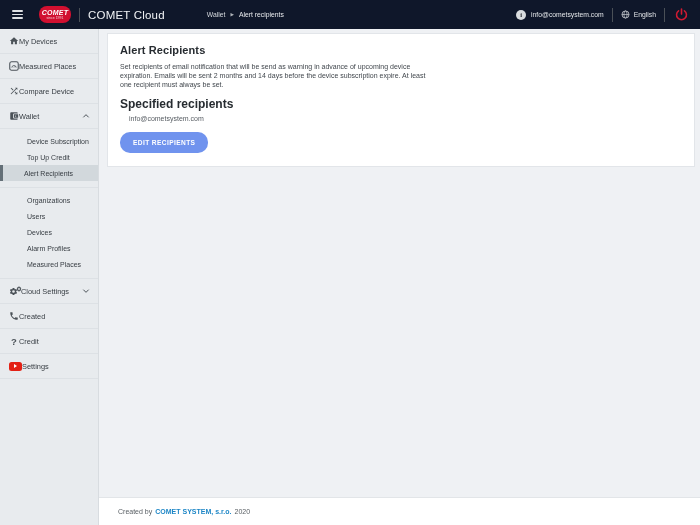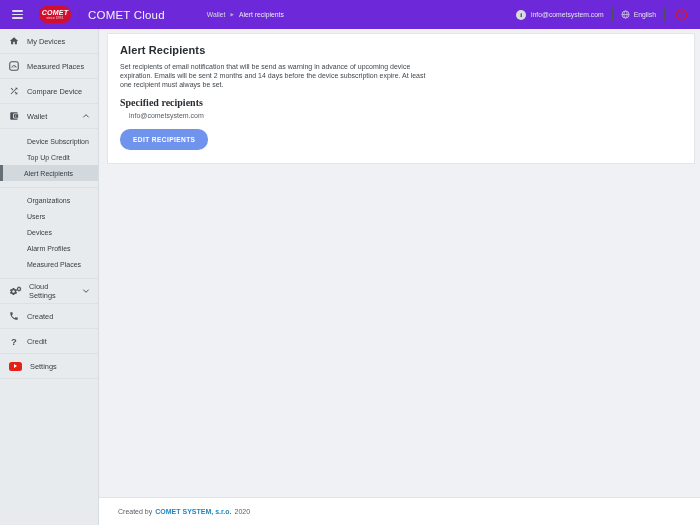--- a/index.html
+++ b/index.html
@@ -1,20 +1,20 @@
 <!DOCTYPE html>
 <html><head>
 <meta charset="utf-8">
 <style>
   * { margin:0; padding:0; box-sizing:border-box; }
   html,body { width:700px; height:525px; overflow:hidden; }
   body { font-family:"Liberation Sans", sans-serif; background:#eff1f4; }
 
   
-  .topbar { height:29px; background:#6d28d9; display:flex; align-items:center; padding:0 10px; color:#e6e8ea; }
+  .topbar { height:29px; background:#0f172a; display:flex; align-items:center; padding:0 10px; color:#e6e8ea; }
   .burger { width:11px; display:flex; flex-direction:column; gap:2px; margin:0 16px 0 2px; cursor:pointer; }
   .burger span { height:1.6px; background:#dfe2e5; border-radius:1px; }
   .logo-badge { width:32px; height:17px; background:#d11030; border-radius:8px; display:flex; flex-direction:column; align-items:center; justify-content:center; line-height:1; }
   .logo-brand { font-size:7px; font-weight:bold; font-style:italic; color:#fff; letter-spacing:.2px; }
   .logo-tagline { font-size:3.5px; color:#f3c9d0; margin-top:.5px; }
   .v-div { width:1px; height:14px; background:#4a5057; margin:0 8px; }
   .app-title { font-size:11.5px; font-weight:400; color:#f2f4f6; letter-spacing:.2px; }
   .crumbs { display:flex; align-items:center; gap:5px; margin-left:42px; font-size:6.8px; color:#d6dade; }
   .crumb-arrow { font-size:4.5px; color:#aeb3b9; }
   .crumbs .page { color:#e9ebee; }
@@ -22,40 +22,40 @@
   .account { display:flex; align-items:center; gap:5px; font-size:6.8px; color:#e2e5e8; }
   .info-circle { width:10px; height:10px; border-radius:50%; background:#d9dcdf; color:#22262b; font-size:6.5px; font-weight:bold; display:flex; align-items:center; justify-content:center; font-family:"Liberation Serif", serif; }
   .lang { display:flex; align-items:center; gap:4px; font-size:6.8px; color:#e2e5e8; cursor:pointer; }
   .power-btn { background:none; border:none; cursor:pointer; display:flex; align-items:center; padding:0 2px; }
 
   
   .shell { display:flex; height:496px; }
 
   
   .sidebar { width:99px; background:#e8ebee; border-right:1px solid #d8dce0; color:#363c42; flex-shrink:0; }
-  .s-item { height:25px; display:flex; align-items:center; gap:8px; padding:0 6px 0 9px; border-bottom:1px solid #dde1e5; font-size:7.4px; cursor:pointer; }
+  .s-item { height:25px; display:flex; align-items:center; padding:0 6px 0 9px; border-bottom:1px solid #dde1e5; font-size:7.4px; cursor:pointer; }
   .s-item svg, .s-item .ico { flex-shrink:0; color:#4b5258; }
   .s-item .lbl { flex:1; }
   .chev { flex-shrink:0; margin-right:2px; }
   .sub-group { padding:4px 0 6px; border-bottom:1px solid #dde1e5; }
   .s-sub { height:16px; display:flex; align-items:center; padding-left:24px; font-size:7px; cursor:pointer; border-left:3px solid transparent; }
   .s-sub.selected { background:#d2d8dc; border-left-color:#646f77; padding-left:21px; }
   .yt { width:13px; height:9px; background:#e32115; border-radius:2.5px; display:flex; align-items:center; justify-content:center; }
   .yt-tri { width:0; height:0; border-left:3.5px solid #fff; border-top:2.2px solid transparent; border-bottom:2.2px solid transparent; }
   .qmark { width:10px; text-align:center; font-size:9.5px; font-weight:bold; color:#4b5258; }
   .gears { position:relative; width:12px; height:10px; }
   .gears svg:first-child { position:absolute; left:0; top:1px; }
   .gears svg:last-child { position:absolute; left:7px; top:0; }
 
   
   .main { flex:1; display:flex; flex-direction:column; background:#eff1f4; }
   .card { background:#fff; border:1px solid #e2e5e9; margin:4px 5px 0 8px; padding:10px 12px 13px; }
   .card h1 { font-size:11px; font-weight:600; color:#272c31; letter-spacing:.1px; margin-bottom:7px; }
   .card .desc { font-size:7px; line-height:1.28; color:#41474d; max-width:312px; margin-bottom:7px; }
-  .card h2 { font-size:10px; font-weight:600; color:#272c31; margin-bottom:4px;font-family:Liberation Serif, serif; }
+  .card h2 { font-size:12px; font-weight:600; color:#272c31; margin-bottom:4px; }
   .recipient { font-size:7px; color:#565c62; padding-left:9px; margin-bottom:9px; }
   .edit-btn { background:#7093ee; color:#fff; border:none; border-radius:10px; padding:7px 13px; font-size:6.6px; font-weight:bold; letter-spacing:.4px; cursor:pointer; font-family:"Liberation Sans", sans-serif; }
   .fill { flex:1; }
   .footer { height:28px; background:#fff; border-top:1px solid #e2e5e8; display:flex; align-items:center; padding-left:19px; font-size:7px; color:#5a6065; gap:3px; }
   .footer a { color:#1d86c6; font-weight:bold; text-decoration:none; }
 </style>
 </head>
 <body>
 
 <div class="topbar">

